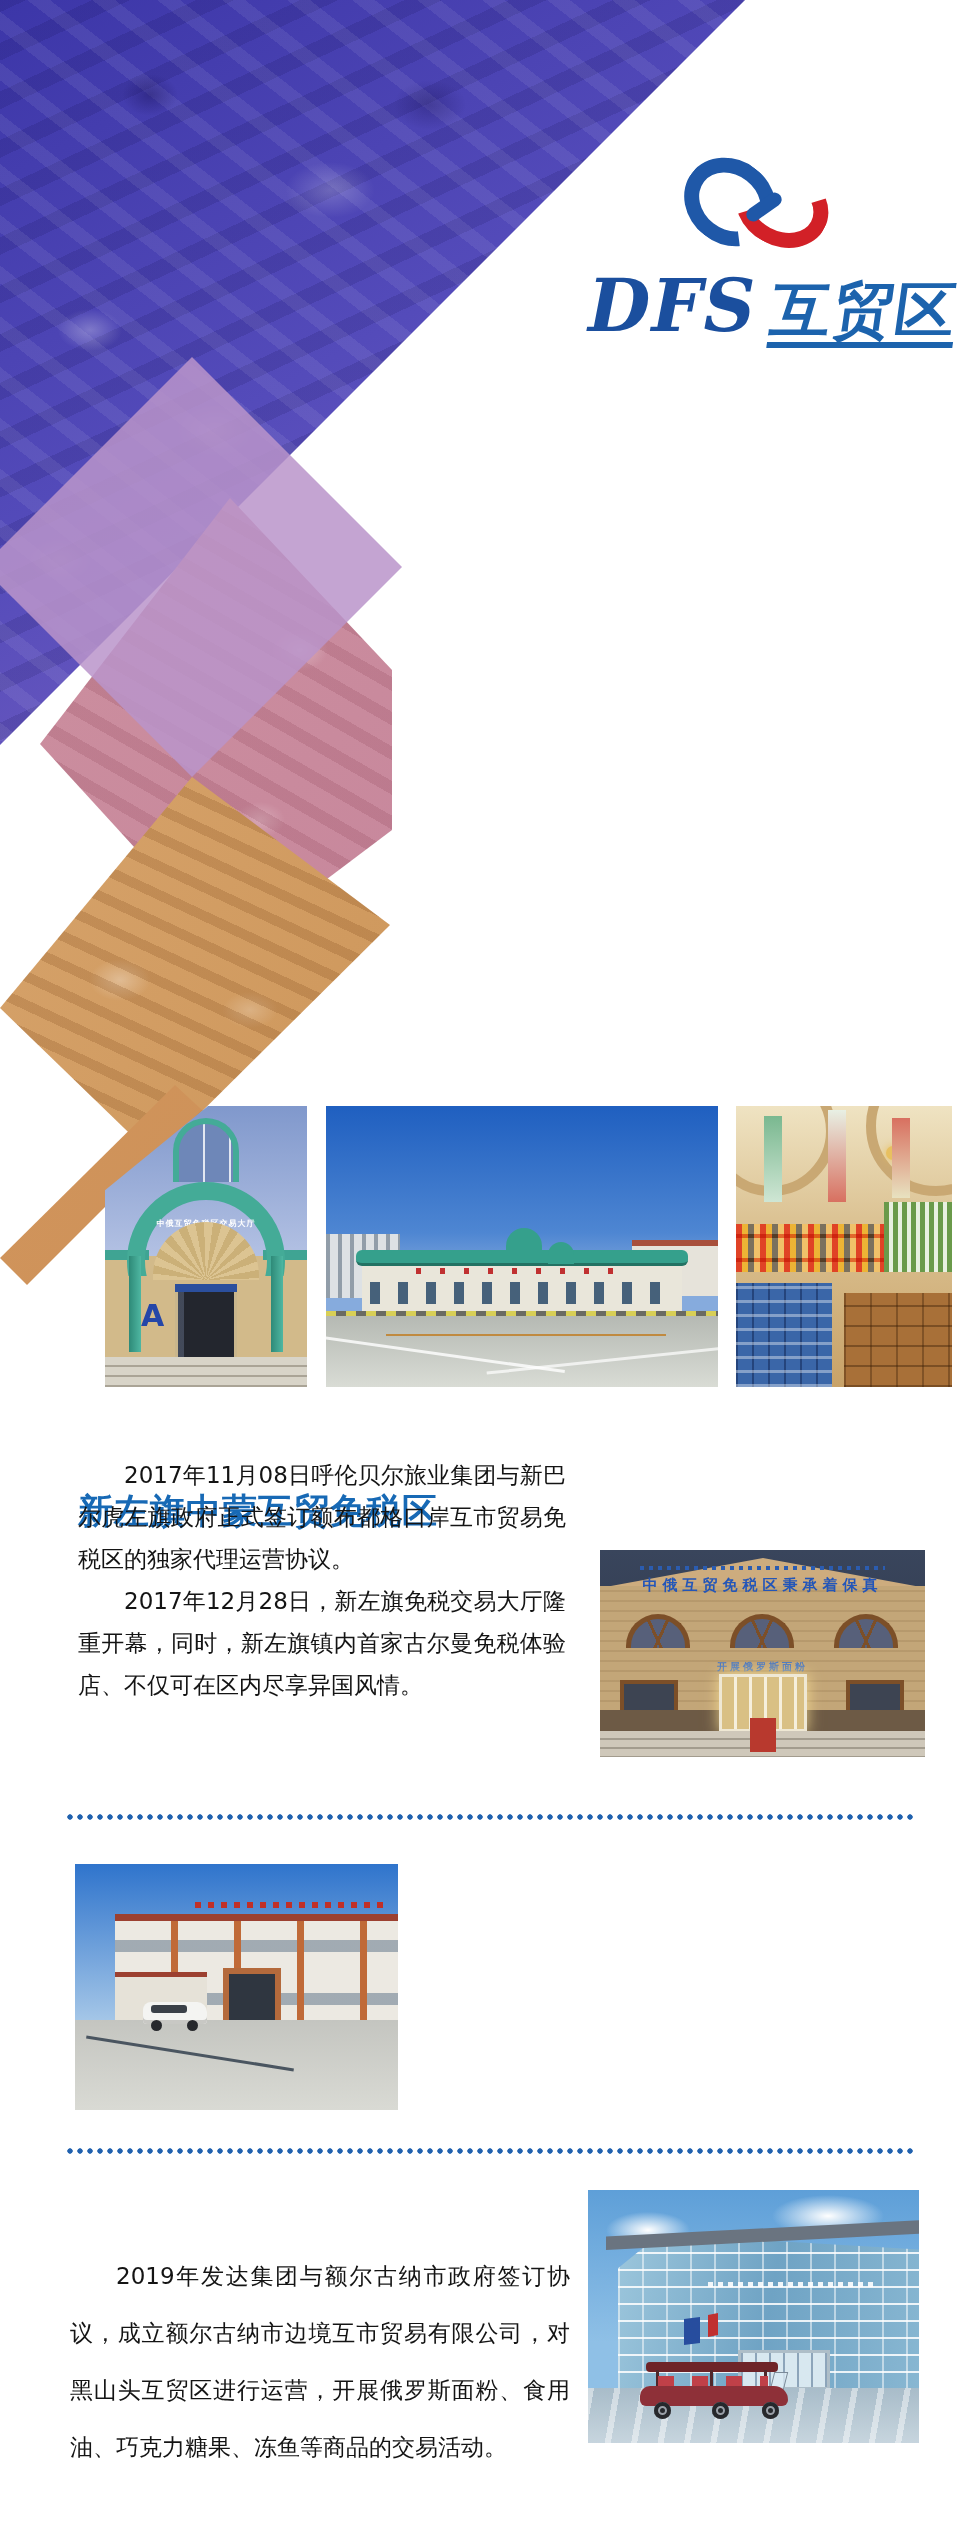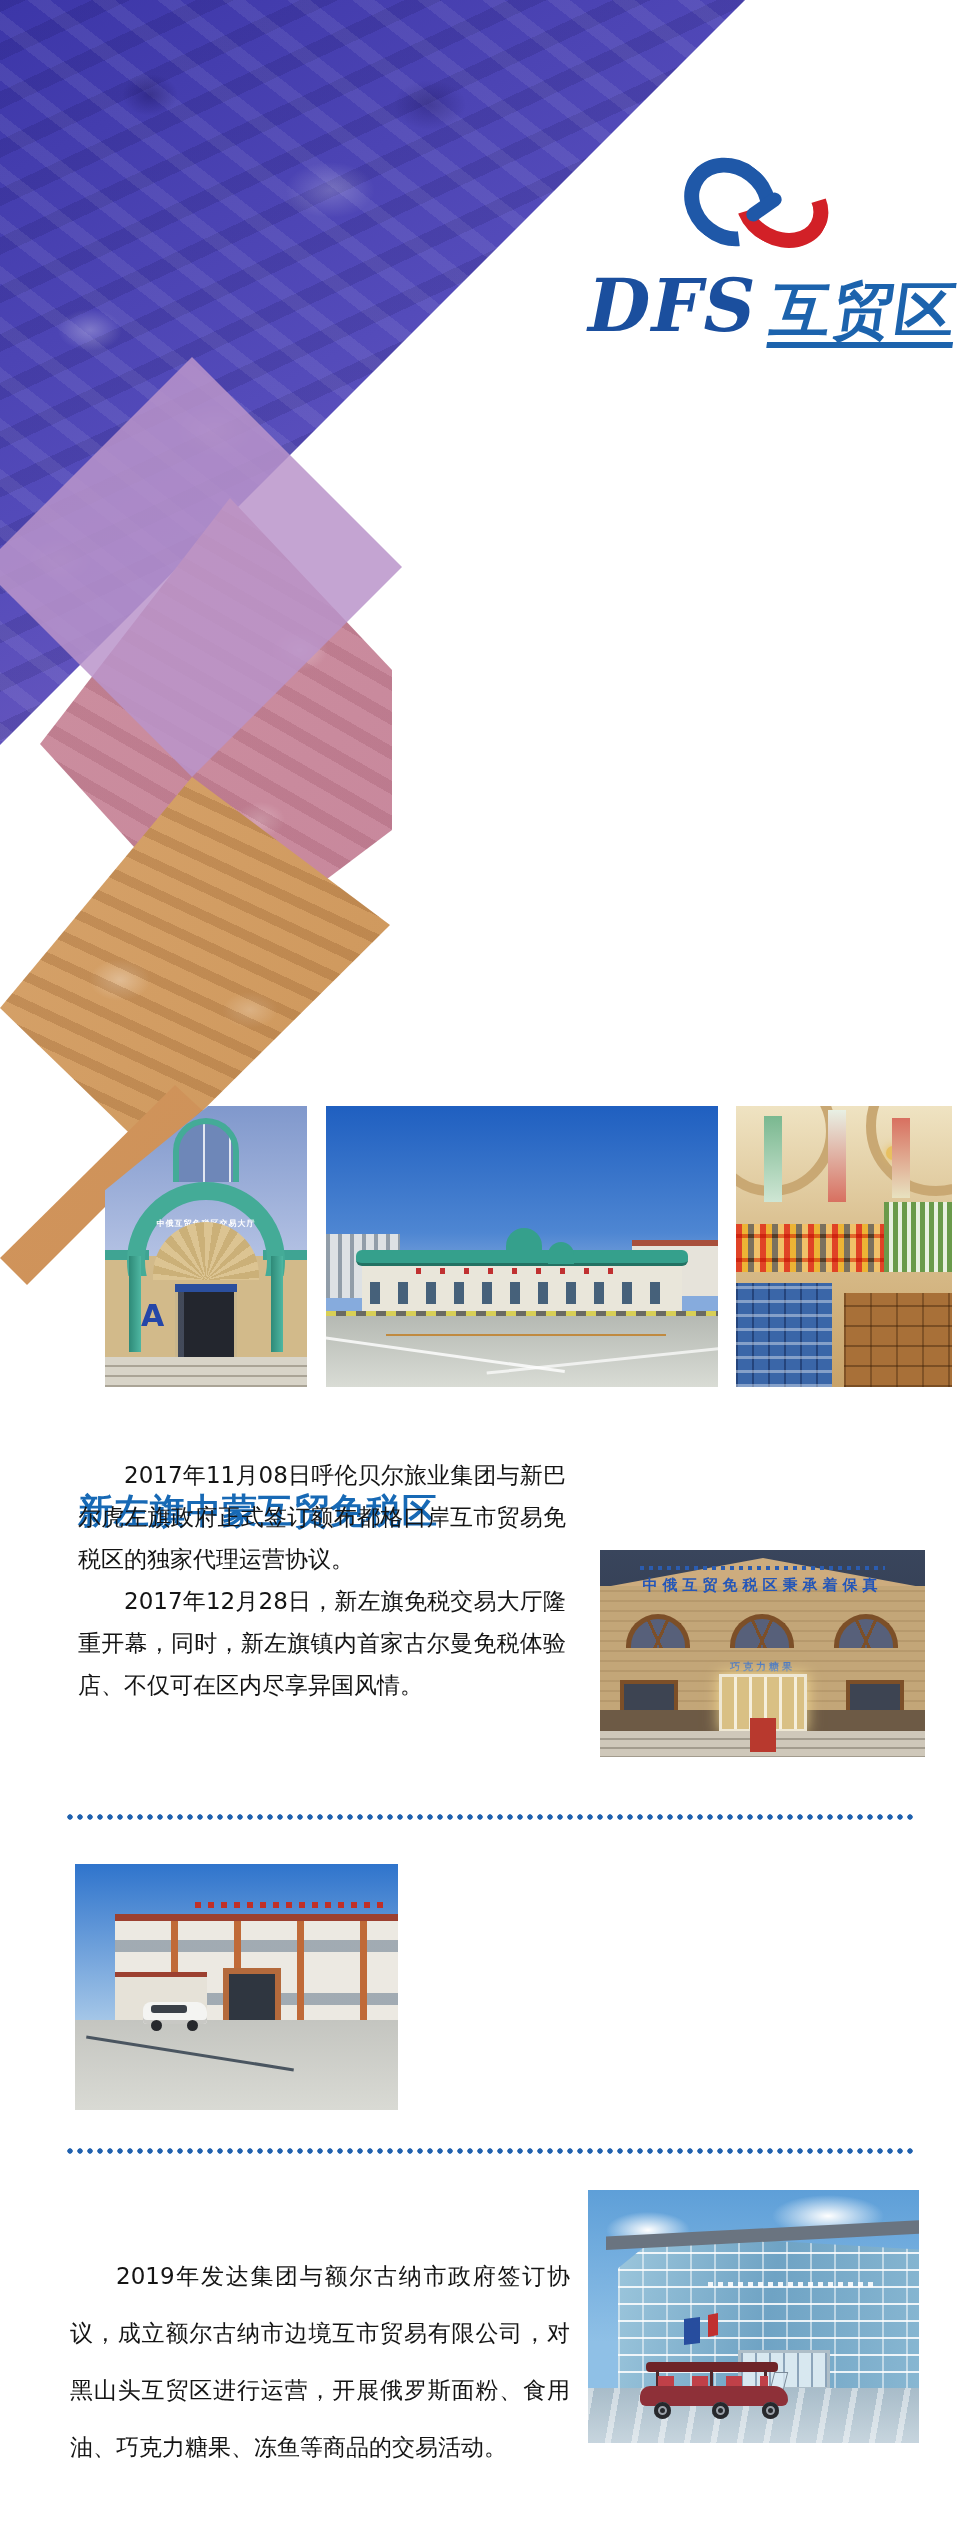--- a/index.html
+++ b/index.html
@@ -321,21 +321,21 @@
     <p>2017年12月28日，新左旗免税交易大厅隆重开幕，同时，新左旗镇内首家古尔曼免税体验店、不仅可在区内尽享异国风情。</p>
   </div>
   <div class="ph-s1">
     <div class="ped"></div>
     <div class="mong"></div>
     <div class="bldg"></div>
     <div class="sign">中俄互贸免税区秉承着保真</div>
     <div class="aw aw1"></div>
     <div class="aw aw2"></div>
     <div class="aw aw3"></div>
-    <div class="mid">巧克力糖果</div>
+    <div class="mid">开展俄罗斯面粉</div>
     <div class="lw lw1"></div>
     <div class="lw lw2"></div>
     <div class="base"></div>
     <div class="door"></div>
     <div class="steps"></div>
     <div class="carpet"></div>
   </div>
 
   <div class="divider" style="top:1814px;"></div>
 

